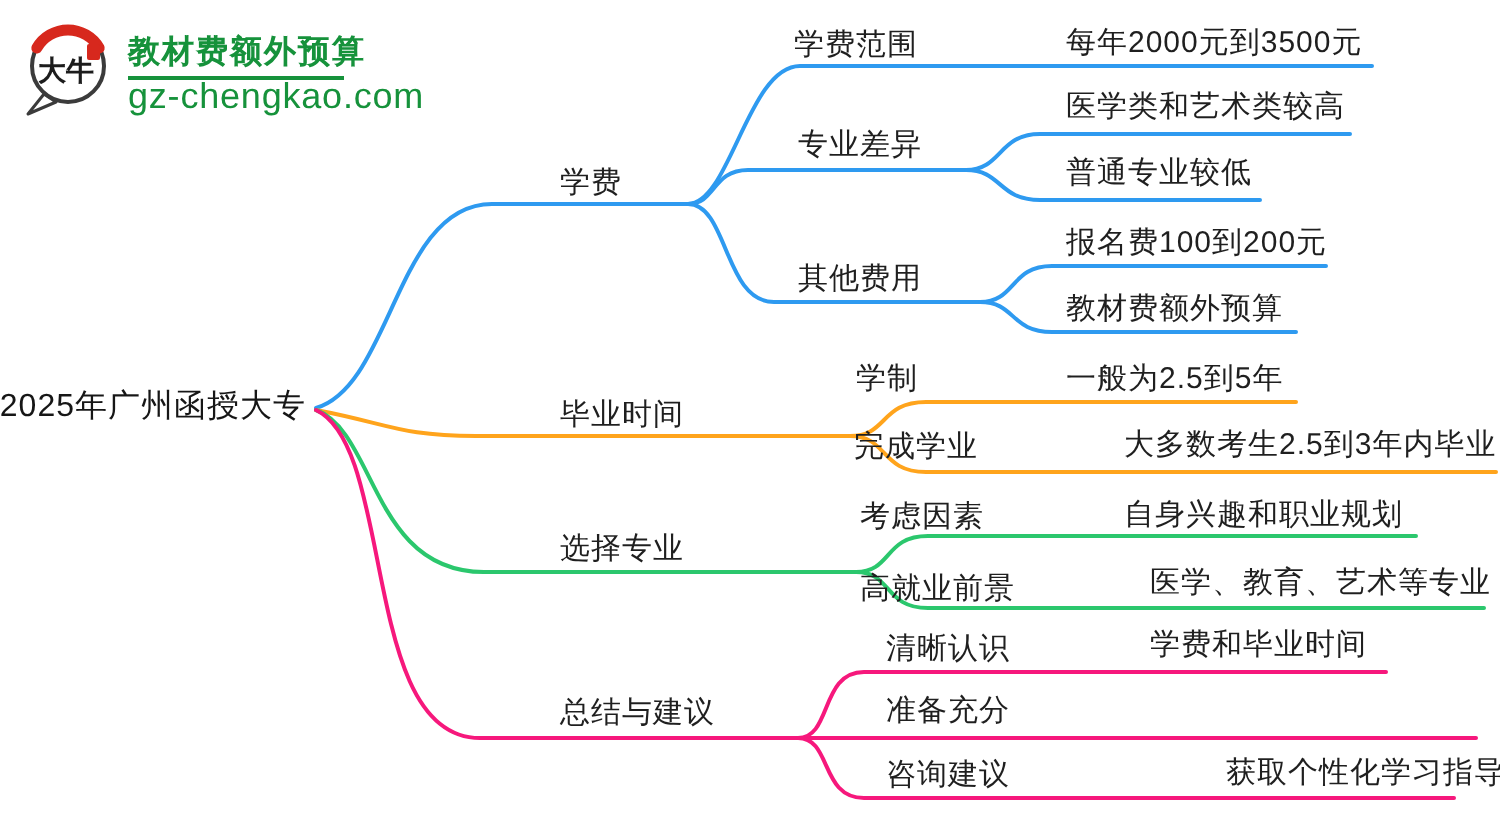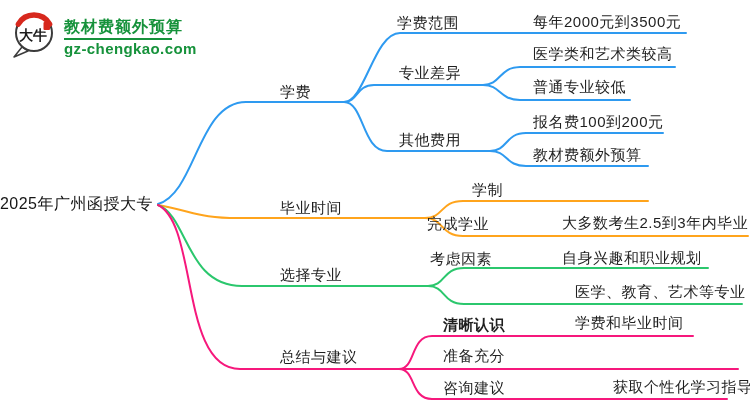--- a/index.html
+++ b/index.html
@@ -10,21 +10,21 @@
   .lines{position:absolute;left:0;top:0;width:750px;height:410px;}
   .node{
     position:absolute;white-space:nowrap;font-size:15px;line-height:17px;
     letter-spacing:.5px;color:#1f1f1f;
   }
   .node.root{font-size:16px;letter-spacing:.5px;color:#161616;}
   .logo{position:absolute;left:10px;top:11px;display:flex;align-items:center;gap:6px;}
   .logo-text{display:flex;flex-direction:column;}
   .logo-title{font-size:16px;font-weight:bold;letter-spacing:1px;line-height:20px;}
   .logo-divider{height:2px;width:108px;margin:1px 0 1px 0;}
-  .logo-url{font-size:15px;font-weight:bold;letter-spacing:.4px;line-height:15px;}
+  .logo-url{font-size:18px;font-weight:normal;letter-spacing:.4px;line-height:15px;}
 </style>
 </head>
 <body>
 
 <div class="stage">
 
   <svg class="lines" viewBox="0 0 750 410" aria-hidden="true">
     <g fill="none" stroke-width="2" stroke-linecap="round" stroke-linejoin="round" stroke="#2E9AF0">
       <path d="M158 204 C 196 193 198 102 246 102 L 344 102"></path>
       <path d="M344 102 C 365 102 374 33 400 33 L 686 33"></path>
@@ -73,29 +73,31 @@
   <div class="node" style="left:397px;top:14px;">学费范围</div>
   <div class="node" style="left:533px;top:13px;">每年2000元到3500元</div>
   <div class="node" style="left:399px;top:64px;">专业差异</div>
   <div class="node" style="left:533px;top:45px;">医学类和艺术类较高</div>
   <div class="node" style="left:533px;top:78px;">普通专业较低</div>
   <div class="node" style="left:399px;top:131px;">其他费用</div>
   <div class="node" style="left:533px;top:113px;">报名费100到200元</div>
   <div class="node" style="left:533px;top:146px;">教材费额外预算</div>
 
   <div class="node" style="left:280px;top:199px;">毕业时间</div>
-  <div class="node" style="left:428px;top:181px;margin-left:44px;">学制</div>
+  <div class="node" style="left:428px;top:181px;">学制</div>
+  <div class="node" style="left:533px;top:181px;">一般为2.5到5年</div>
   <div class="node" style="left:427px;top:215px;">完成学业</div>
   <div class="node" style="left:562px;top:214px;">大多数考生2.5到3年内毕业</div>
 
   <div class="node" style="left:280px;top:266px;">选择专业</div>
   <div class="node" style="left:430px;top:250px;">考虑因素</div>
   <div class="node" style="left:562px;top:249px;">自身兴趣和职业规划</div>
+  <div class="node" style="left:430px;top:286px;">高就业前景</div>
   <div class="node" style="left:575px;top:283px;">医学、教育、艺术等专业</div>
 
   <div class="node" style="left:280px;top:348px;">总结与建议</div>
-  <div class="node" style="left:443px;top:316px;font-weight:bold;">清晰认识</div>
+  <div class="node" style="left:443px;top:316px;">清晰认识</div>
   <div class="node" style="left:575px;top:314px;">学费和毕业时间</div>
   <div class="node" style="left:443px;top:347px;">准备充分</div>
   <div class="node" style="left:443px;top:379px;">咨询建议</div>
   <div class="node" style="left:575px;top:378px;margin-left:38px;">获取个性化学习指导</div>
 
 </div>
 
 </body></html>

